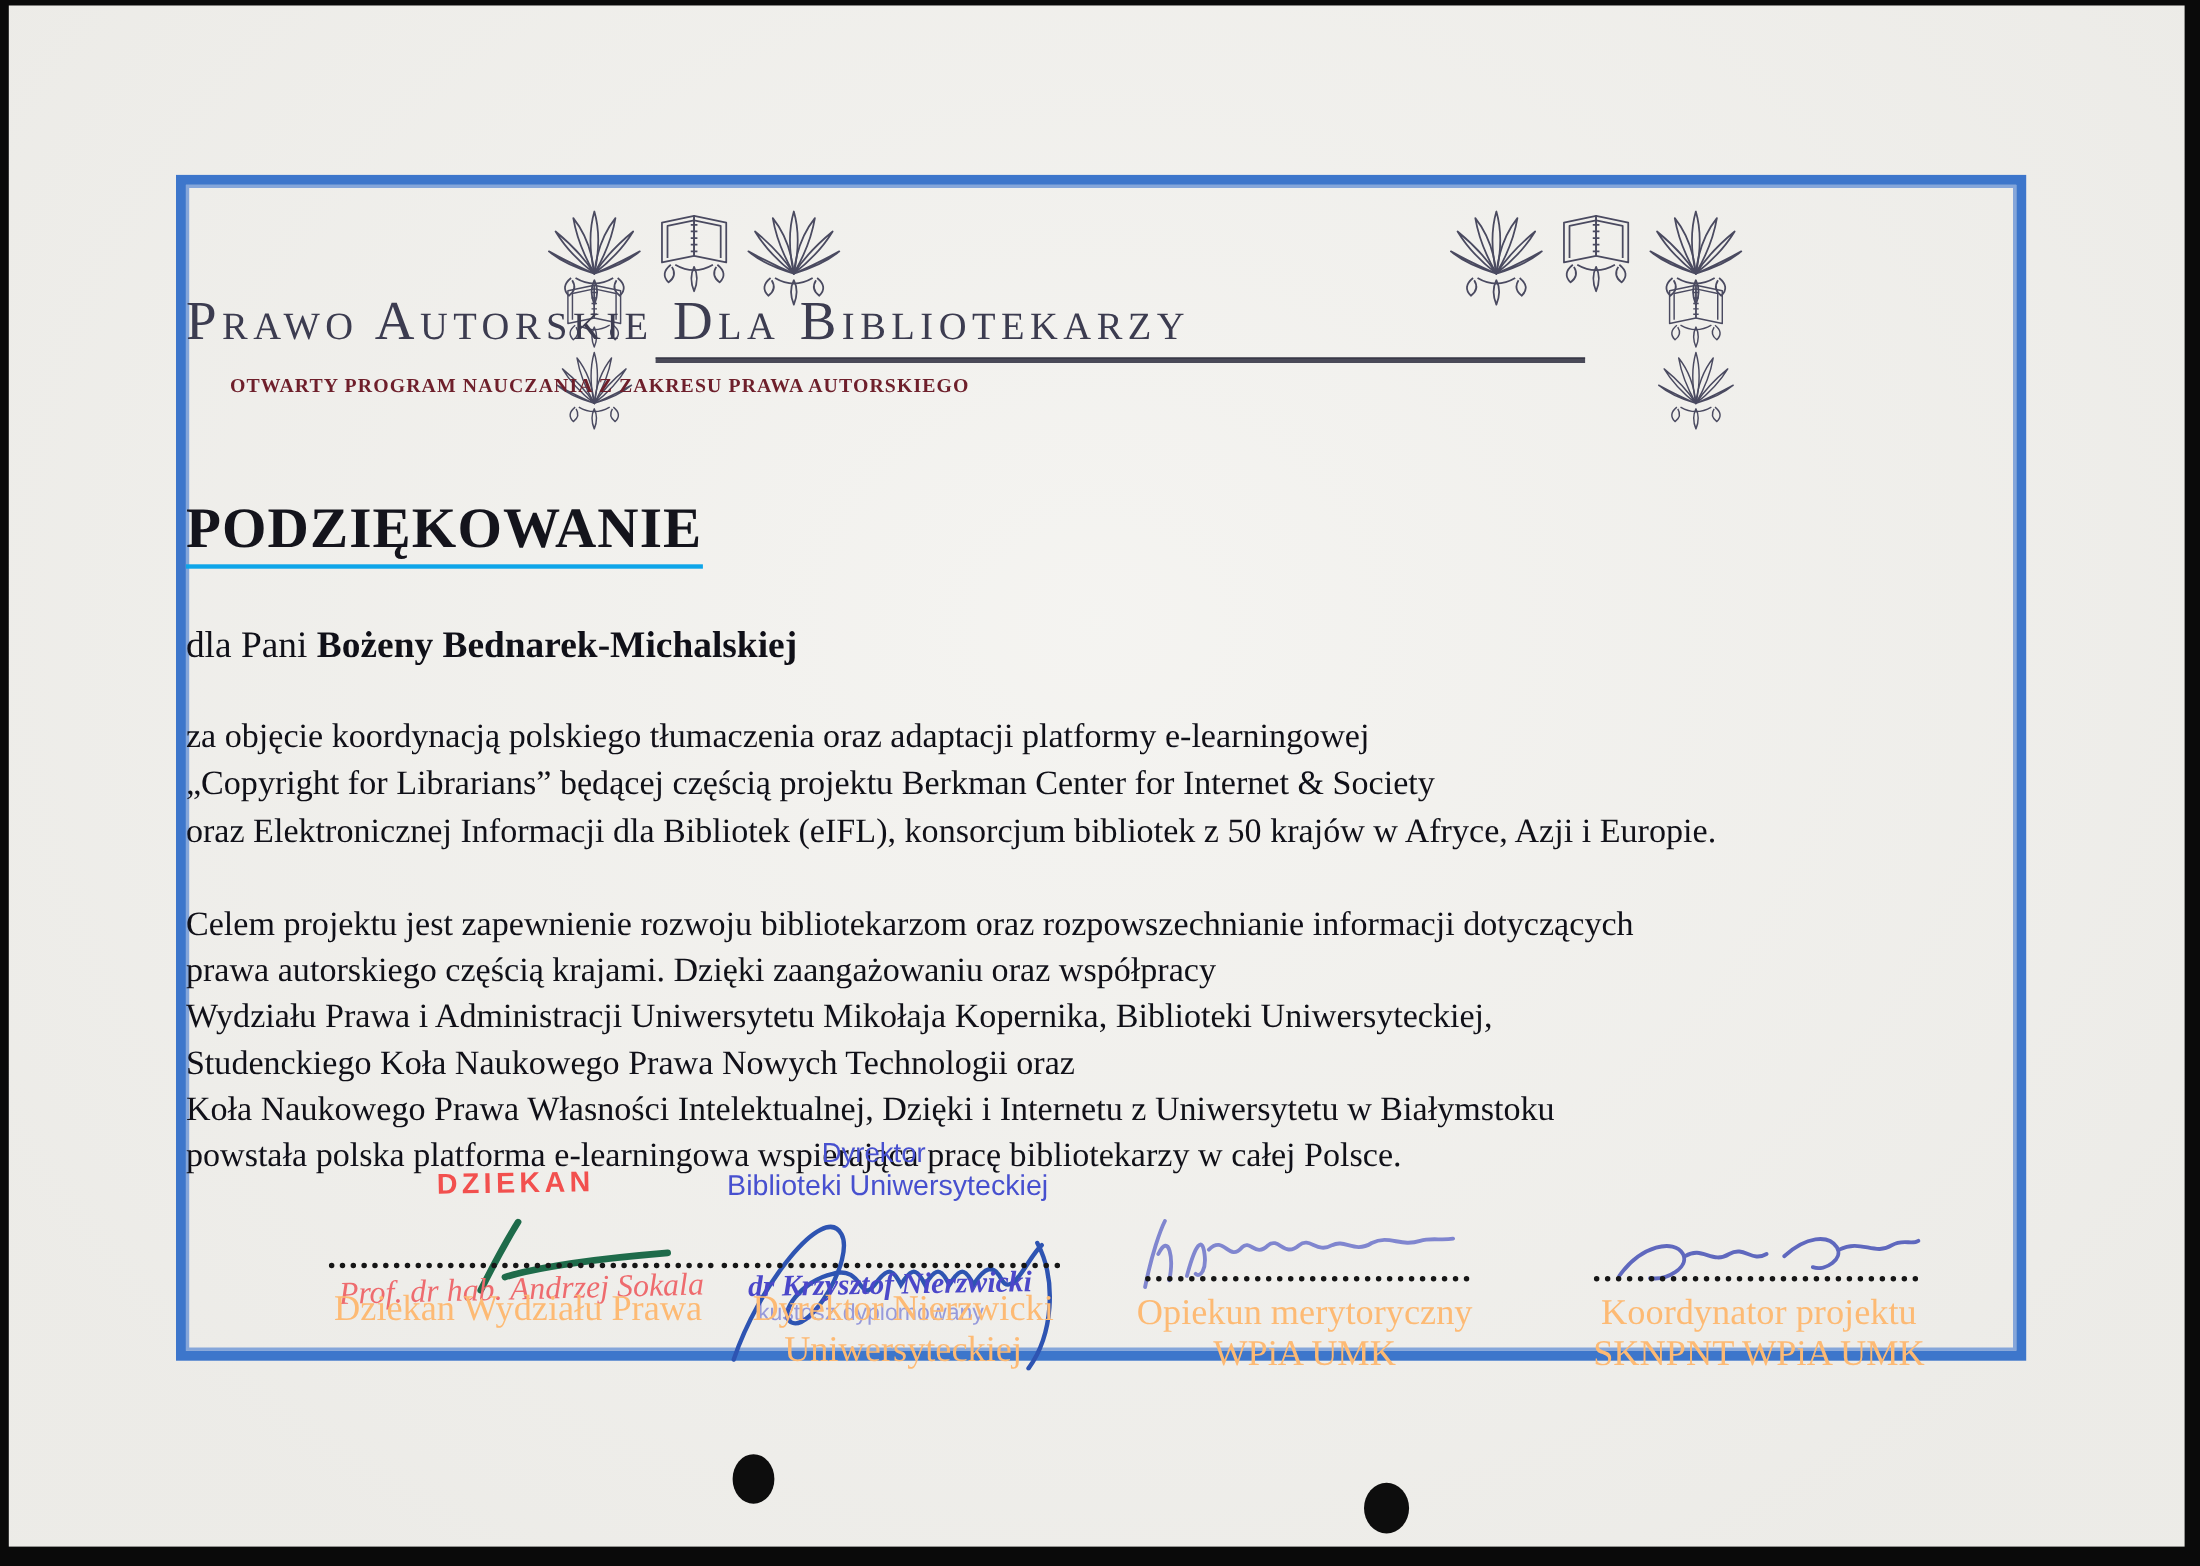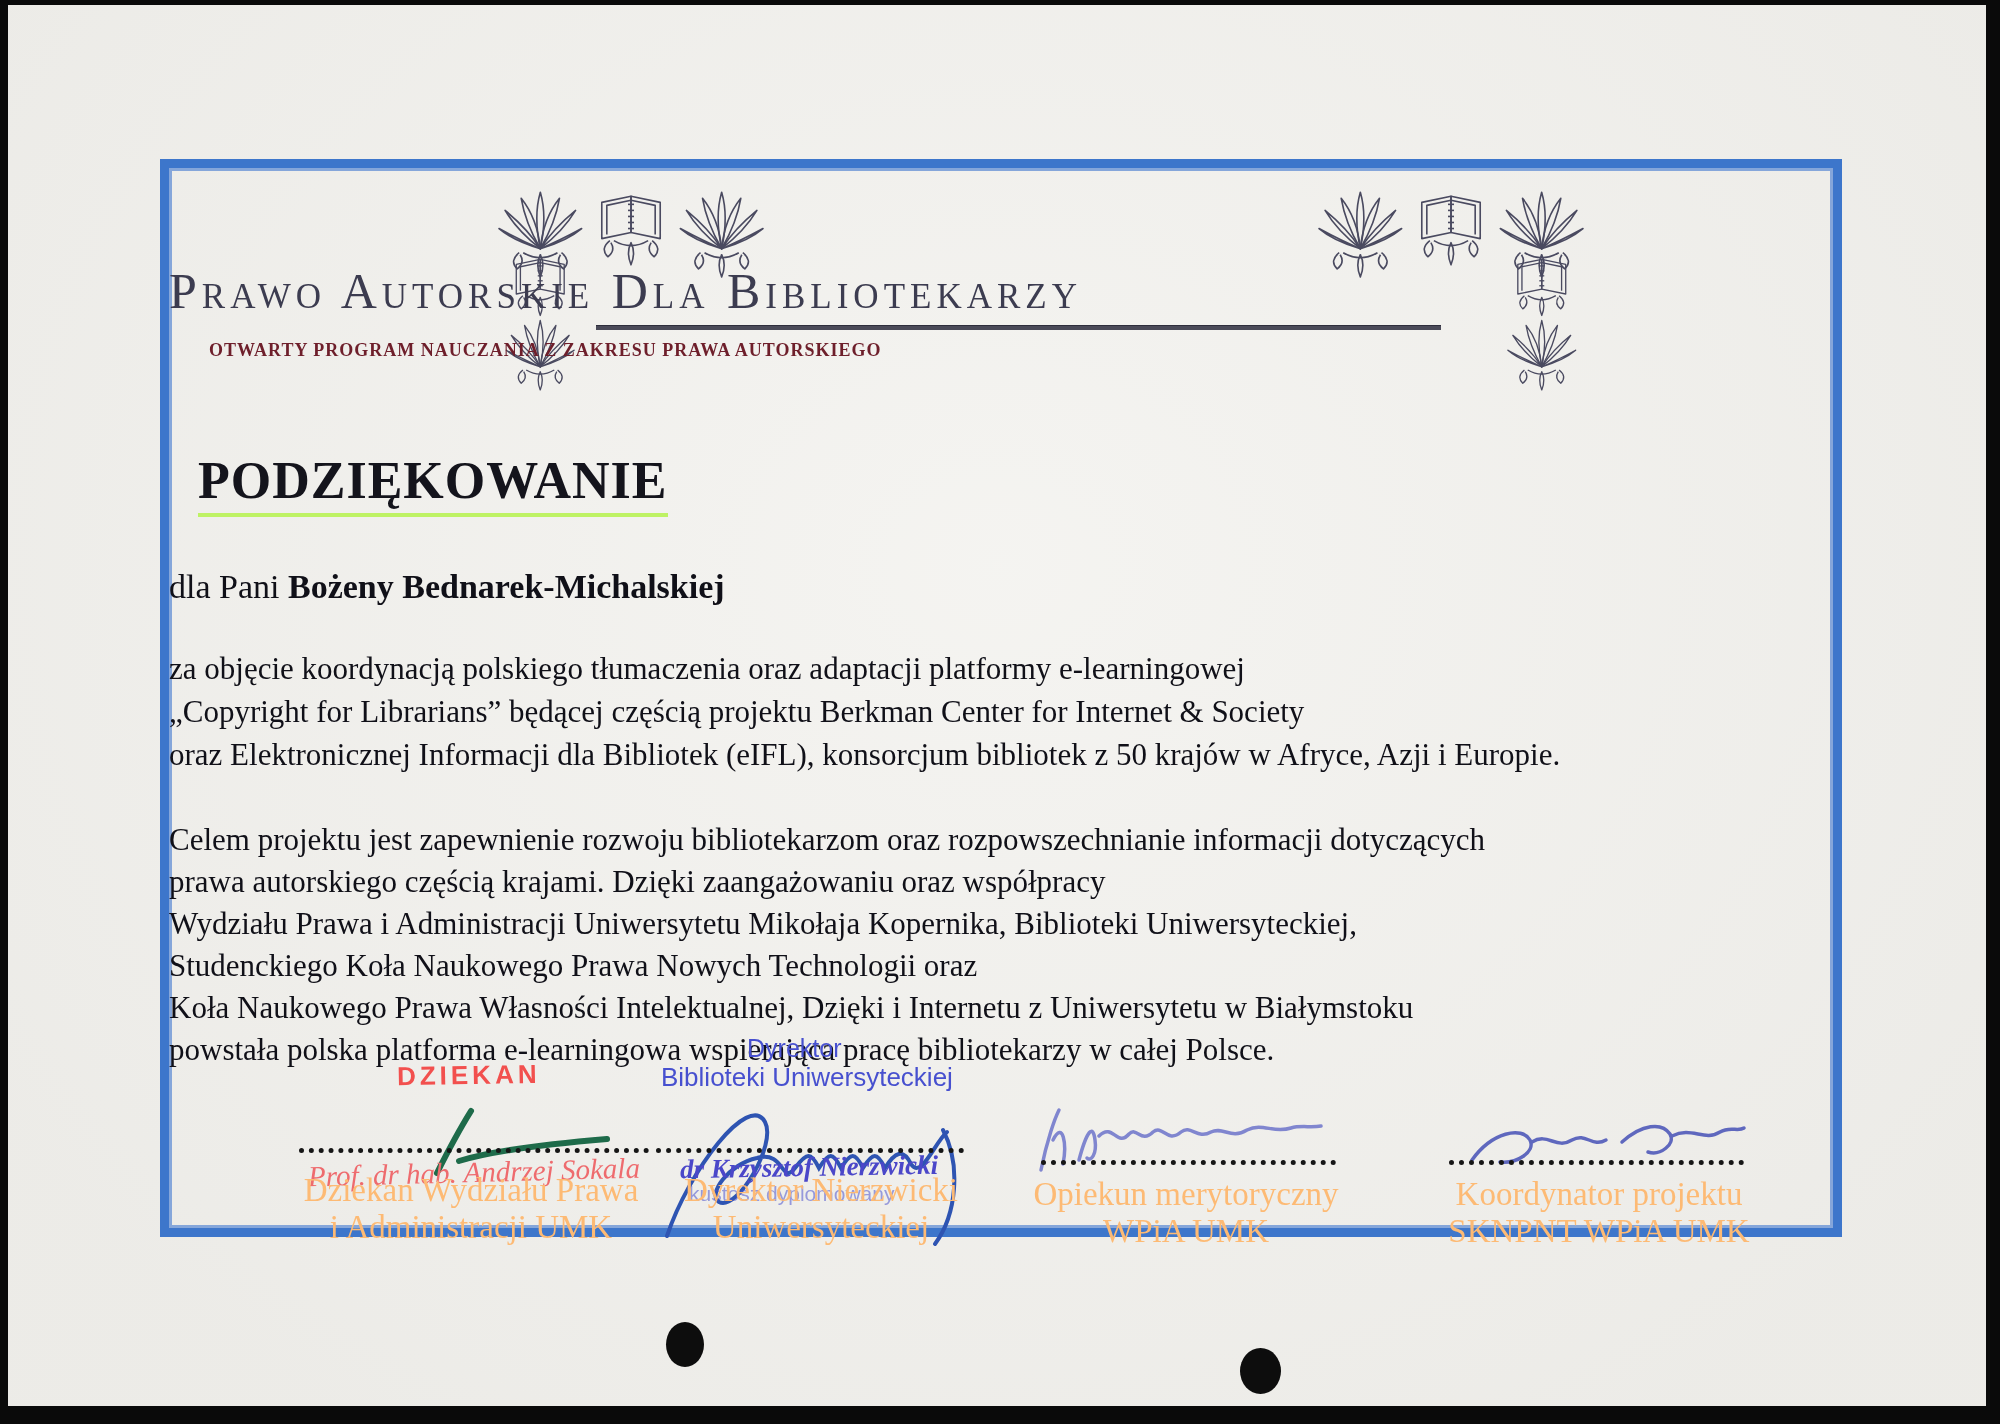--- a/index.html
+++ b/index.html
@@ -21,21 +21,21 @@
   .orn{color:#4a4a60;}
   .orn svg{display:block;}
   #program-title{top:94px;font-size:50px;letter-spacing:5px;color:#3c3c50;
      font-variant-caps:small-caps;font-weight:500;}
   #title-rule{top:157px;left:427px;width:845px;height:4px;background:#4a4a58;
      border-top:1px solid #2e2e3c;}
   #program-subtitle{top:172px;font-size:18px;font-weight:bold;letter-spacing:1px;color:#6e1f2b;padding-left:40px;}
 
   
   #heading{top:283px;font-size:52px;font-weight:bold;color:#14141c;letter-spacing:1px;}
-  #heading span{border-bottom:4px solid #bef264;padding-bottom:4px;margin-left:29px;}
+  #heading span{border-bottom:4px solid #0ea5e9;padding-bottom:4px;}
 
   #recipient{top:400px;font-size:34px;color:#101018;}
   #recipient .bold{font-weight:bold;}
 
   .para{color:#101018;font-size:31px;}
   .para div{height:43px;line-height:43px;}
   #para1{top:479px;}
   #para2{top:651px;}
   #para2 div{height:42px;line-height:42px;}
 
@@ -148,21 +148,20 @@
     <div class="abs" style="left:240px;top:923px">
       <svg width="220" height="90" viewBox="0 0 220 90" fill="none" stroke="#1e6b4a" stroke-width="6" stroke-linecap="round">
         <path d="M28,82 C40,58 52,36 62,20"></path>
         <path d="M50,70 C90,58 150,52 198,48"></path>
       </svg>
     </div>
     <div class="abs dotline" style="left:130px;top:980px;width:350px"></div>
     <div class="abs stamp-red-name" style="left:105px;top:988px;width:400px">Prof. dr hab. Andrzej Sokala</div>
     <div class="abs sigblock" style="left:117px;top:1004px;width:370px">
       <div>Dziekan Wydziału Prawa</div>
-      <div>i Administracji UMK</div>
     </div>
 
     <div class="abs stamp-blue" style="left:578px;top:866px;font-size:25px">Dyrektor</div>
     <div class="abs stamp-blue" style="left:492px;top:894px">Biblioteki Uniwersyteckiej</div>
     <div class="abs" style="left:468px;top:918px">
       <svg width="360" height="160" viewBox="0 0 360 160" fill="none" stroke="#2e54b2" stroke-width="4" stroke-linecap="round">
         <path d="M30,150 C52,84 112,6 128,36 C140,58 100,126 82,116 C70,108 92,78 120,72
                  C148,64 144,100 158,82 C170,66 174,66 182,82 C192,66 196,66 204,82
                  C214,66 218,66 226,82 C236,66 240,66 248,82 C258,66 266,62 274,78
                  C284,94 298,56 310,46"></path>

